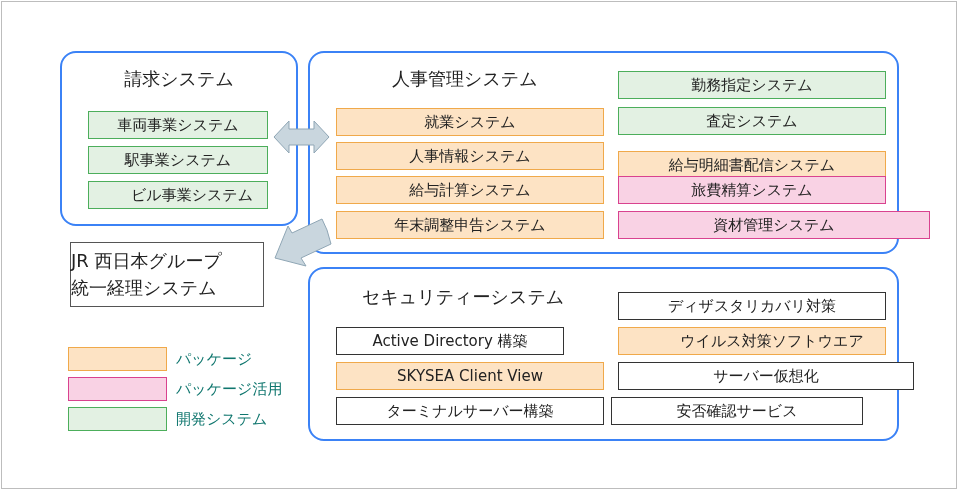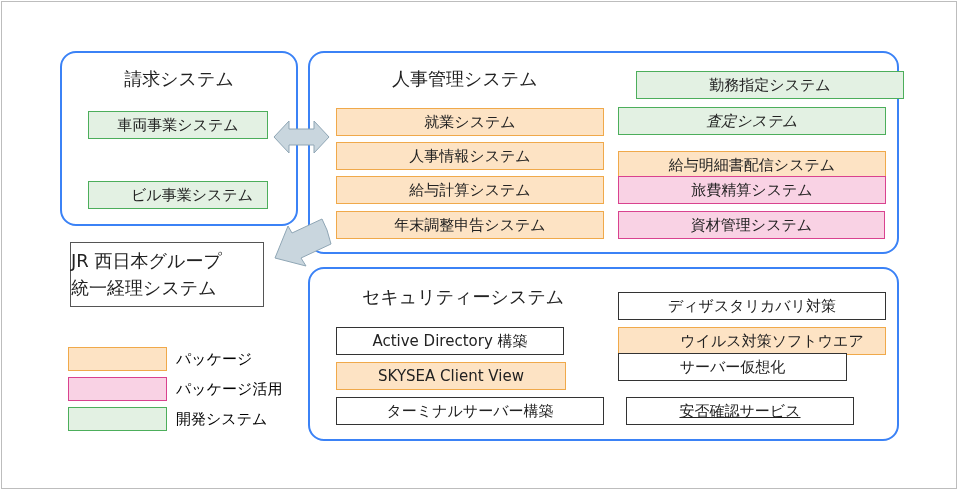--- a/index.html
+++ b/index.html
@@ -13,60 +13,61 @@
   .item { position: absolute; box-sizing: border-box; height: 28px; line-height: 26px;
           text-align: center; font-size: 15px; color: #222; white-space: nowrap; }
   .pkg   { background: #fde3c4; border: 1.5px solid #f0a94a; }
   .pkguse{ background: #f9d2e4; border: 1.5px solid #d9428f; }
   .dev   { background: #e3f1e3; border: 1.5px solid #4cae5b; }
   .plain { background: #ffffff; border: 1.5px solid #333333; }
   .jr { position: absolute; left: 70px; top: 242px; width: 194px; height: 65px;
         border: 1.5px solid #555; box-sizing: border-box; background: #fff;
         text-align: left; font-size: 18px; line-height: 27px; padding-top: 4px; }
   .legend-swatch { position: absolute; left: 68px; width: 99px; height: 24px; box-sizing: border-box; }
-  .legend-label { position: absolute; left: 176px; font-size: 15px; line-height: 24px; color: #000000; }
+  .legend-label { position: absolute; left: 176px; font-size: 15px; line-height: 24px; color: #0f766e; }
   svg.arrows { position: absolute; left: 0; top: 0; }
 </style>
 </head>
 <body>
 
 <div class="frame"></div>
 
 <div class="group" style="left:60px; top:51px; width:238px; height:175px;">
   <div class="group-title" style="left:0; width:100%; text-align:center; top:14px;">請求システム</div>
   <div class="item dev" style="left:26px; top:58px; width:180px;">車両事業システム</div>
+  <div class="item dev" style="left:26px; top:93px; width:180px;">駅事業システム</div>
   <div class="item dev" style="left:26px; top:128px; width:180px;padding-left:28px;">ビル事業システム</div>
 </div>
 
 <div class="group" style="left:308px; top:51px; width:591px; height:203px;">
   <div class="group-title" style="left:82px; top:14px;">人事管理システム</div>
 
   <div class="item pkg" style="left:26px; top:55px; width:268px;">就業システム</div>
   <div class="item pkg" style="left:26px; top:89px; width:268px;">人事情報システム</div>
   <div class="item pkg" style="left:26px; top:123px; width:268px;">給与計算システム</div>
   <div class="item pkg" style="left:26px; top:158px; width:268px;">年末調整申告システム</div>
 
-  <div class="item dev" style="left:308px; top:18px; width:268px;margin-left:18px;">勤務指定システム</div>
-  <div class="item dev" style="left:308px; top:54px; width:268px;font-style:italic;">査定システム</div>
+  <div class="item dev" style="left:308px; top:18px; width:268px;">勤務指定システム</div>
+  <div class="item dev" style="left:308px; top:54px; width:268px;">査定システム</div>
   <div class="item pkg" style="left:308px; top:98px; width:268px;">給与明細書配信システム</div>
   <div class="item pkguse" style="left:308px; top:123px; width:268px;">旅費精算システム</div>
-  <div class="item pkguse" style="left:308px; top:158px; width:267px;">資材管理システム</div>
+  <div class="item pkguse" style="left:308px; top:158px; width:312px;">資材管理システム</div>
 </div>
 
 <div class="group" style="left:308px; top:267px; width:591px; height:174px;">
   <div class="group-title" style="left:52px; top:16px;">セキュリティーシステム</div>
 
   <div class="item plain" style="left:26px; top:58px; width:228px;">Active Directory 構築</div>
-  <div class="item pkg" style="left:26px; top:93px; width:230px;">SKYSEA Client View</div>
+  <div class="item pkg" style="left:26px; top:93px; width:268px;">SKYSEA Client View</div>
   <div class="item plain" style="left:26px; top:128px; width:268px;">ターミナルサーバー構築</div>
 
   <div class="item plain" style="left:308px; top:23px; width:268px;">ディザスタリカバリ対策</div>
   <div class="item pkg" style="left:308px; top:58px; width:268px;padding-left:40px;">ウイルス対策ソフトウエア</div>
-  <div class="item plain" style="left:308px; top:84px; width:229px;">サーバー仮想化</div>
-  <div class="item plain" style="left:316px; top:128px; width:228px;text-decoration:underline;">安否確認サービス</div>
+  <div class="item plain" style="left:308px; top:93px; width:296px;">サーバー仮想化</div>
+  <div class="item plain" style="left:301px; top:128px; width:252px;">安否確認サービス</div>
 </div>
 
 <div class="jr">
   <div>JR 西日本グループ</div>
   <div>統一経理システム</div>
 </div>
 
 <div>
   <div class="legend-swatch pkg" style="top:347px;"></div>
   <div class="legend-label" style="top:347px;">パッケージ</div>

